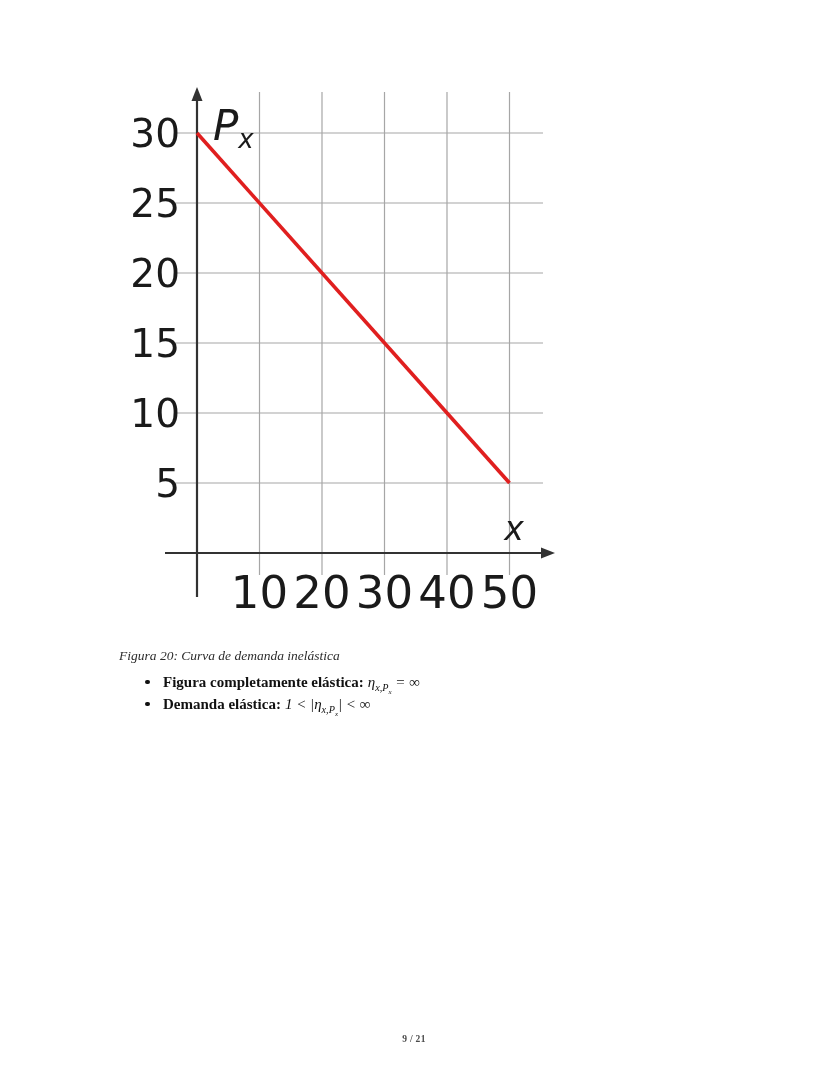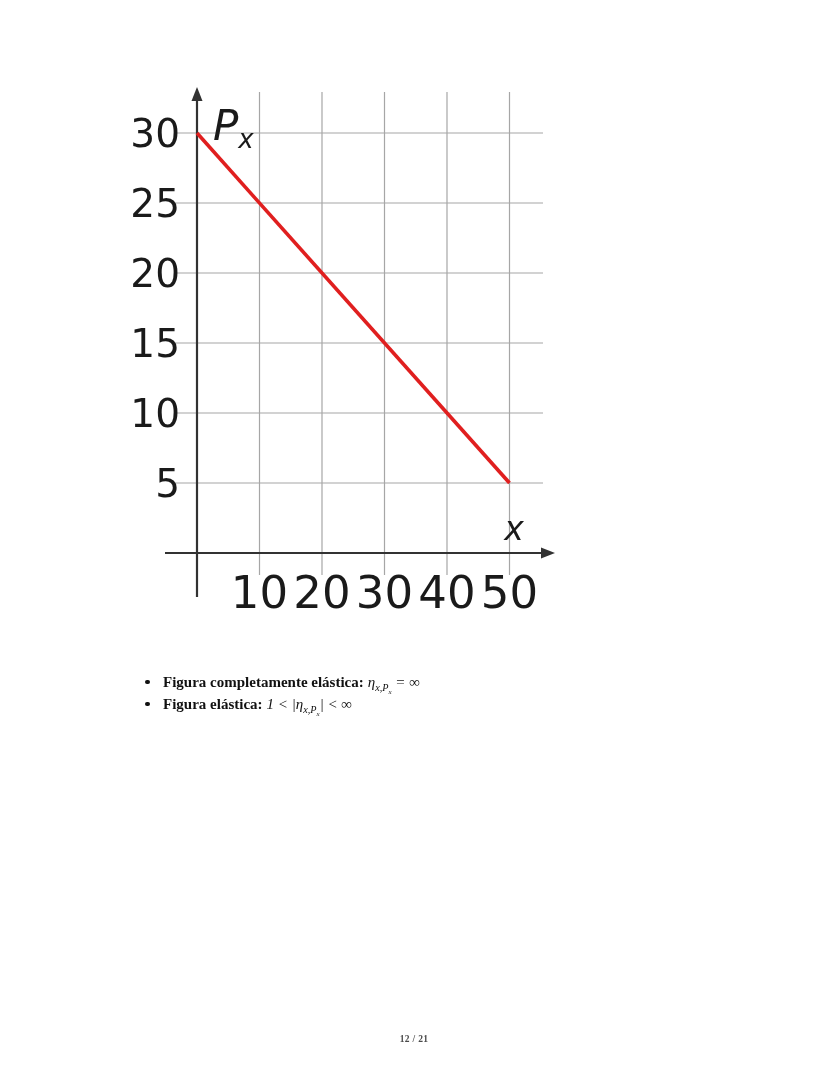--- a/index.html
+++ b/index.html
@@ -81,25 +81,26 @@
         <text x="141.5" y="526" text-anchor="middle" font-family="&quot;DejaVu Sans&quot;,&quot;Liberation Sans&quot;,sans-serif" font-size="45" fill="#1a1a1a">10</text>
         <text x="204" y="526" text-anchor="middle" font-family="&quot;DejaVu Sans&quot;,&quot;Liberation Sans&quot;,sans-serif" font-size="45" fill="#1a1a1a">20</text>
         <text x="266.5" y="526" text-anchor="middle" font-family="&quot;DejaVu Sans&quot;,&quot;Liberation Sans&quot;,sans-serif" font-size="45" fill="#1a1a1a">30</text>
         <text x="329" y="526" text-anchor="middle" font-family="&quot;DejaVu Sans&quot;,&quot;Liberation Sans&quot;,sans-serif" font-size="45" fill="#1a1a1a">40</text>
         <text x="391.5" y="526" text-anchor="middle" font-family="&quot;DejaVu Sans&quot;,&quot;Liberation Sans&quot;,sans-serif" font-size="45" fill="#1a1a1a">50</text>
         <text x="95" y="58" text-anchor="start" font-family="&quot;DejaVu Sans&quot;,&quot;Liberation Sans&quot;,sans-serif" font-size="42" font-style="italic" fill="#1a1a1a"><tspan>P</tspan><tspan font-size="26.0" dy="7.6">x</tspan></text>
         <text x="396" y="458" text-anchor="middle" font-family="&quot;DejaVu Sans&quot;,&quot;Liberation Sans&quot;,sans-serif" font-size="33" font-style="italic" fill="#1a1a1a"><tspan>x</tspan></text>
       </svg>
   </div>
 
+  <div class="caption">Figura 20: Curva de demanda inelástica</div>
 
   <ul class="bullets">
     <li>
       <span class="dot"></span><span class="bullet-label">Figura completamente elástica:</span><span class="math">η<sub>x,P<sub>x</sub></sub> = ∞</span>
     </li>
     <li>
-      <span class="dot"></span><span class="bullet-label">Figura elástica:</span><span class="math">1 &lt; |η<sub>x,P<sub>x</sub></sub>| &lt; ∞</span>
+      <span class="dot"></span><span class="bullet-label">Demanda elástica:</span><span class="math">1 &lt; |η<sub>x,P<sub>x</sub></sub>| &lt; ∞</span>
     </li>
   </ul>
 
-  <div class="footer">12 / 21</div>
+  <div class="footer">9 / 21</div>
 
 </div>
 
 </body></html>

